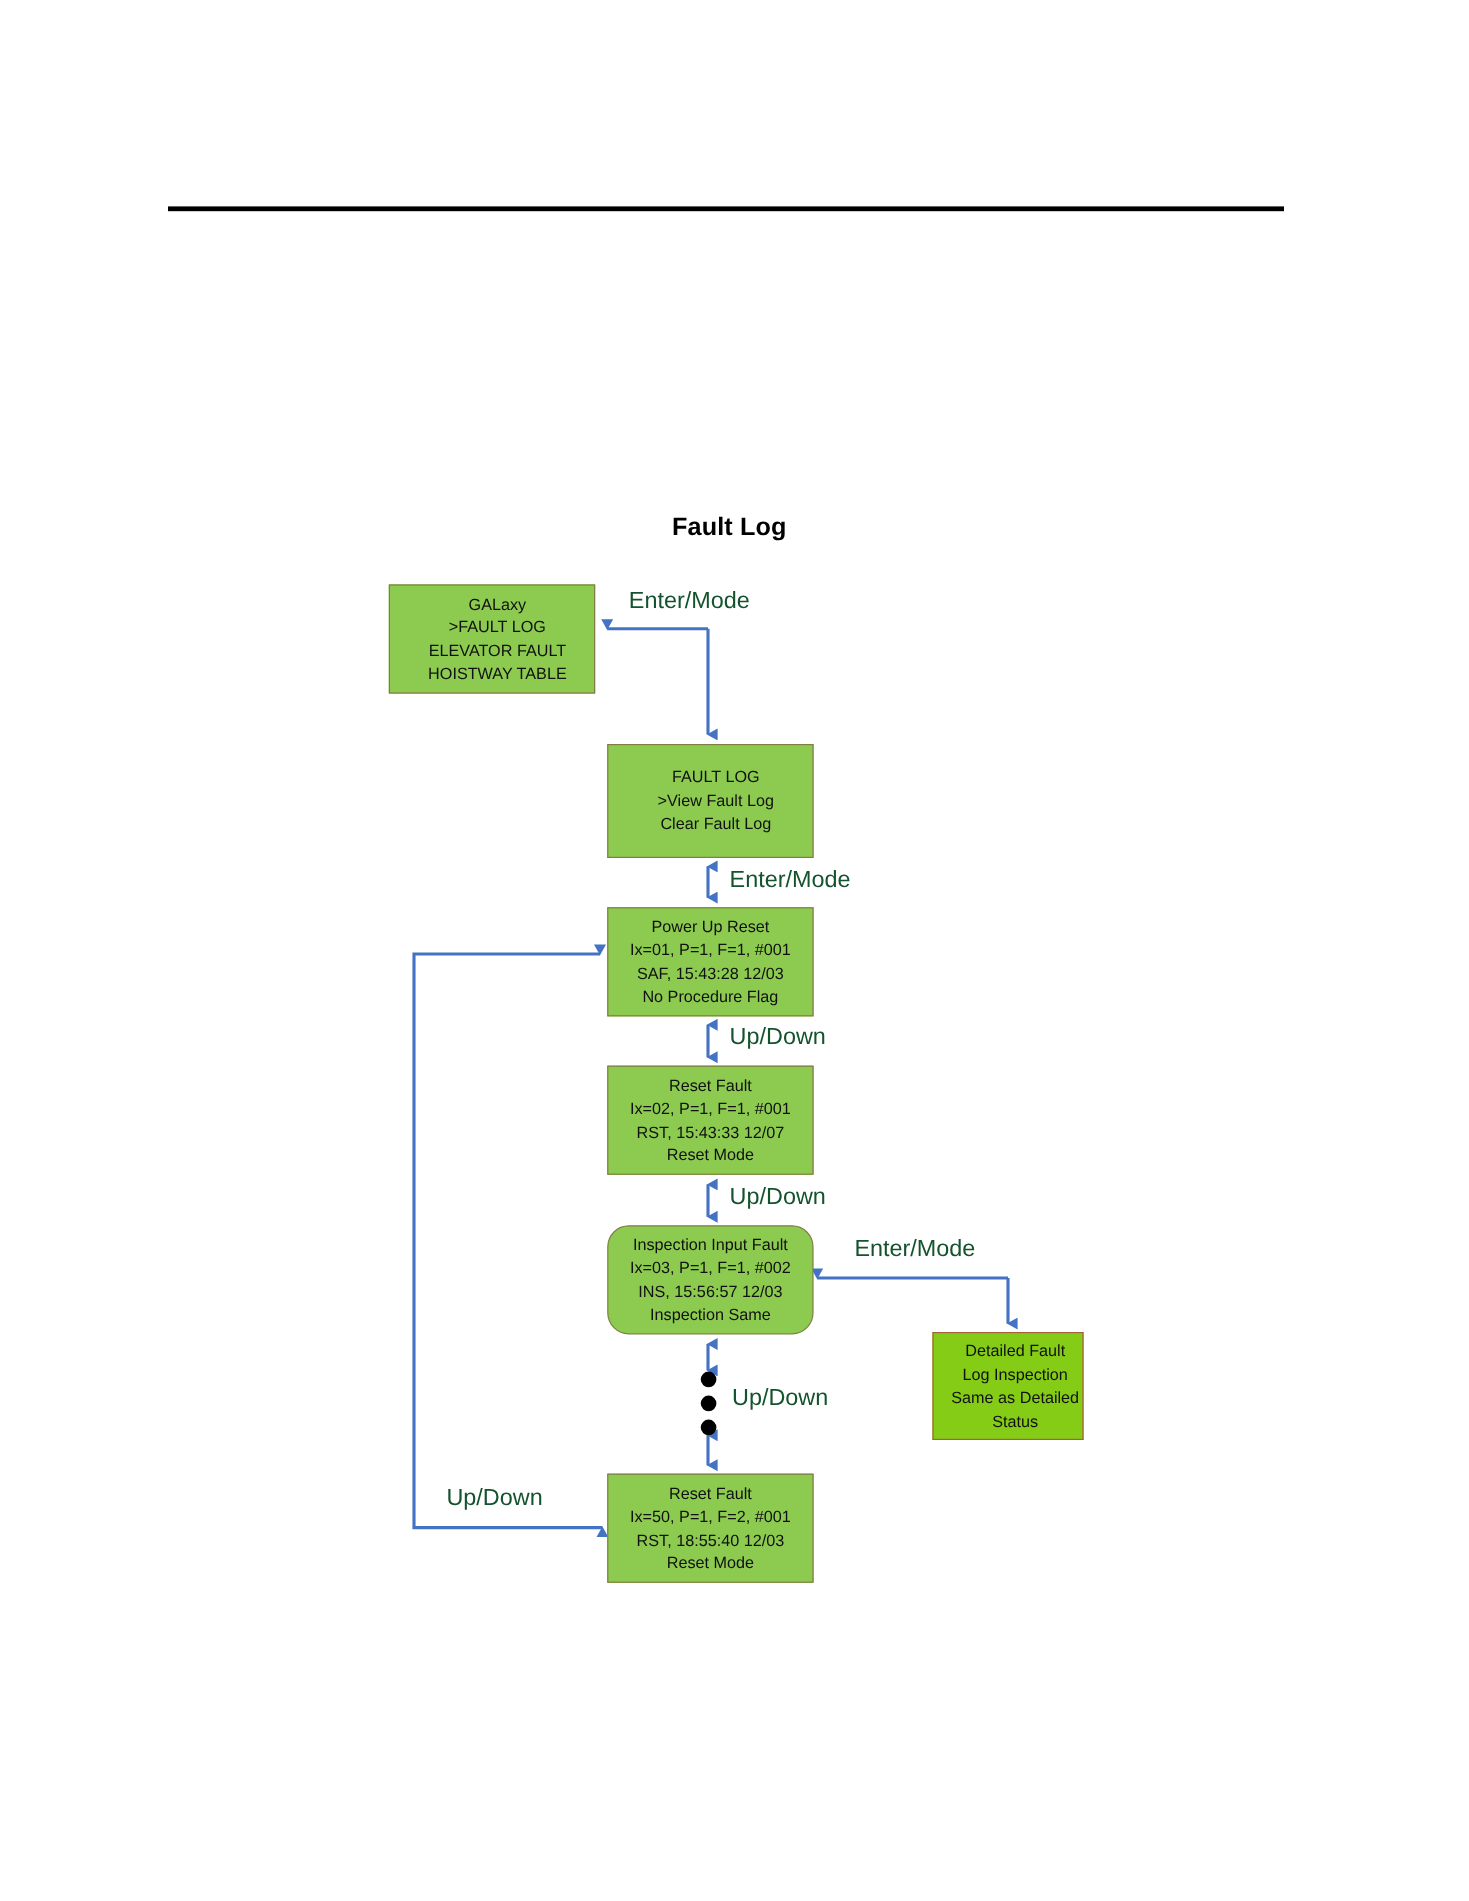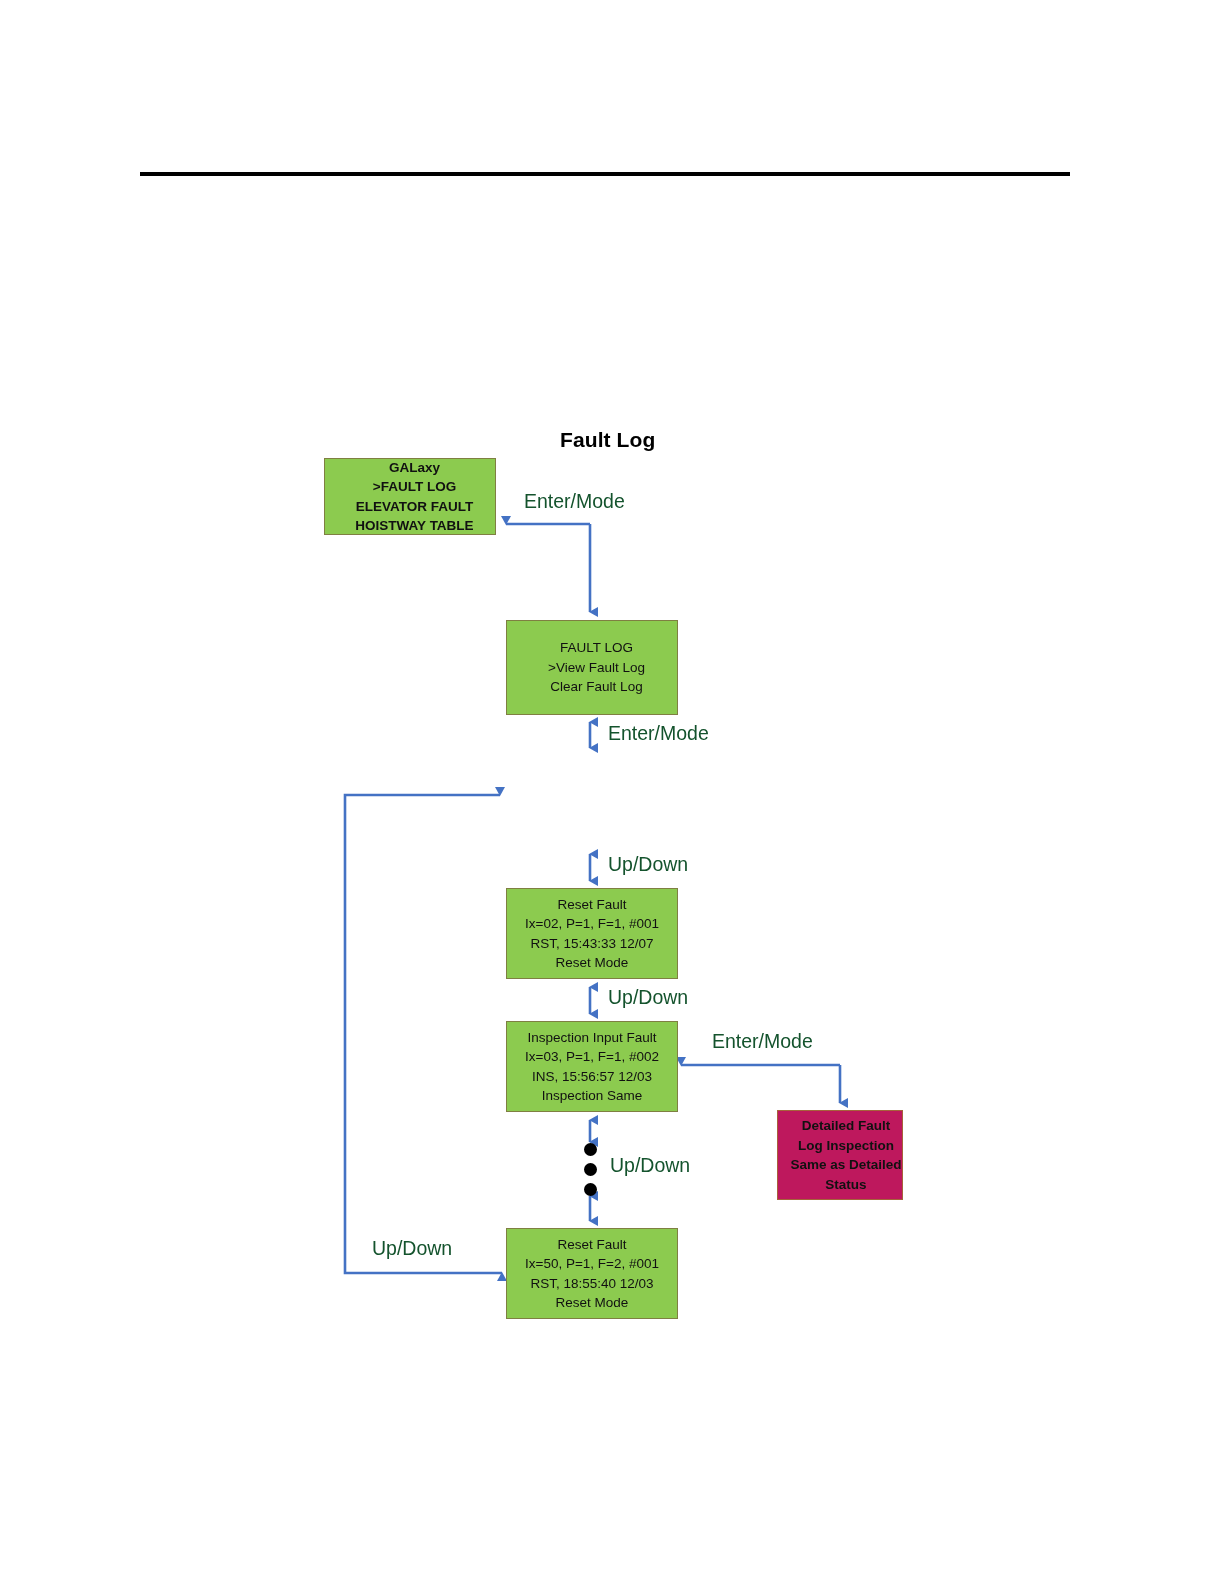--- a/index.html
+++ b/index.html
@@ -58,21 +58,21 @@
     box-sizing: border-box;
     border: 1px solid #7f7f42;
     display: flex;
     flex-direction: column;
     justify-content: center;
     font-size: 13.5px;
     line-height: 19.5px;
     color: #111111;
   }
   .node.green  { background: #8CCB4F; }
-  .node.orange { background: #be185d; border-color: #a6633a; font-weight: bold; }
+  .node.orange { background: #84cc16; border-color: #a6633a; }
 
   .node .ln { white-space: nowrap; }
   .node.centered .ln { text-align: center; }
   .node.lefted   { padding-left: 9px; }
   .node.lefted .ln { text-align: center; }
   .node.orange { padding-left: 12px; }
 
   
   .edge-label {
     position: absolute;
@@ -145,42 +145,48 @@
       <path d="M681,1065 L840,1065" marker-start="url(#ah-left)"></path>
       <path d="M840,1065 L840,1103" marker-end="url(#ah-down)"></path>
 
       
       <path d="M502,1273 L345,1273 L345,795 L500,795" marker-start="url(#ah-right)" marker-end="url(#ah-right)"></path>
     </g>
   </svg>
 
   <div class="diagram-title" style="left:560px; top:428px;">Fault Log</div>
 
-  <div class="node green lefted" style="left:324px; top:458px; width:172px; height:77px;font-weight:bold;">
+  <div class="node green lefted" style="left:324px; top:487px; width:172px; height:91px;">
     <div class="ln" style="text-align:center;">GALaxy</div>
     <div class="ln">&gt;FAULT LOG</div>
     <div class="ln">ELEVATOR FAULT</div>
     <div class="ln">HOISTWAY TABLE</div>
   </div>
 
   <div class="node green lefted" style="left:506px; top:620px; width:172px; height:95px;">
     <div class="ln">FAULT LOG</div>
     <div class="ln">&gt;View Fault Log</div>
     <div class="ln">Clear Fault Log</div>
   </div>
 
+  <div class="node green centered" style="left:506px; top:756px; width:172px; height:91px;">
+    <div class="ln">Power Up Reset</div>
+    <div class="ln">Ix=01, P=1, F=1, #001</div>
+    <div class="ln">SAF, 15:43:28  12/03</div>
+    <div class="ln">No Procedure Flag</div>
+  </div>
 
   <div class="node green centered" style="left:506px; top:888px; width:172px; height:91px;">
     <div class="ln">Reset Fault</div>
     <div class="ln">Ix=02, P=1, F=1, #001</div>
     <div class="ln">RST, 15:43:33  12/07</div>
     <div class="ln">Reset Mode</div>
   </div>
 
-  <div class="node green centered" style="left:506px; top:1021px; width:172px; height:91px;">
+  <div class="node green centered" style="left:506px; top:1021px; width:172px; height:91px;border-radius:18px;">
     <div class="ln">Inspection Input Fault</div>
     <div class="ln">Ix=03, P=1, F=1, #002</div>
     <div class="ln">INS, 15:56:57  12/03</div>
     <div class="ln">Inspection Same</div>
   </div>
 
   <div class="node green centered" style="left:506px; top:1228px; width:172px; height:91px;">
     <div class="ln">Reset Fault</div>
     <div class="ln">Ix=50, P=1, F=2, #001</div>
     <div class="ln">RST, 18:55:40  12/03</div>

